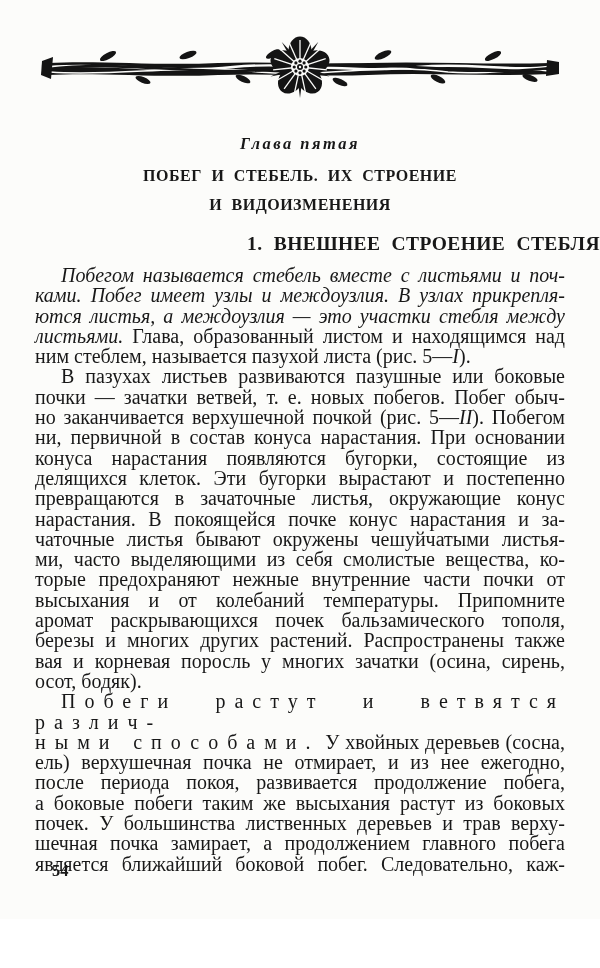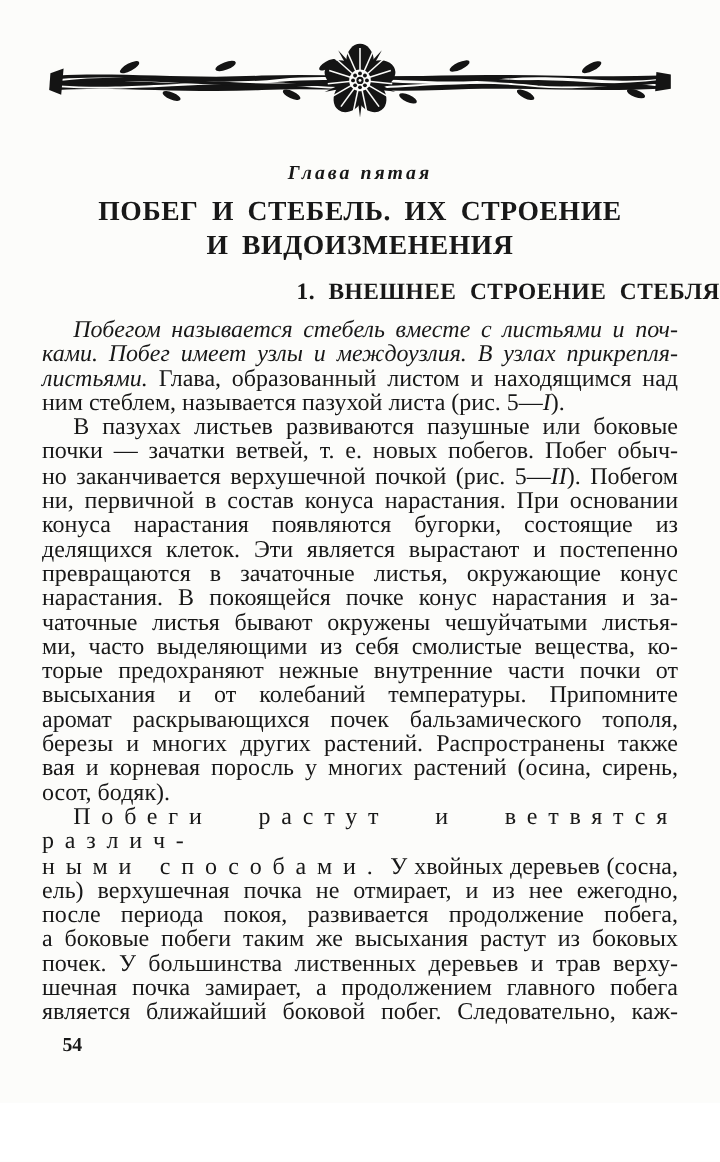--- a/index.html
+++ b/index.html
@@ -23,21 +23,21 @@
     font-weight: bold;
     font-style: italic;
     font-size: 16.5px;
     line-height: 20px;
     letter-spacing: 2.5px;
   }
   .title {
     margin-top: 7px;
     text-align: center;
     font-weight: bold;
-    font-size: 23px;
+    font-size: 16px;
     line-height: 29px;
     letter-spacing: 0.5px;
     word-spacing: 5px;
   }
   .section {
     margin-top: 13px;
     text-align: right;
     font-weight: bold;
     font-size: 19.5px;
     line-height: 24px;
@@ -155,37 +155,38 @@
   <div class="title">
     <div>ПОБЕГ И СТЕБЕЛЬ. ИХ СТРОЕНИЕ</div>
     <div>И ВИДОИЗМЕНЕНИЯ</div>
   </div>
 
   <div class="section">1. ВНЕШНЕЕ СТРОЕНИЕ СТЕБЛЯ</div>
 
   <div class="bodytext">
       <div class="line first"><span class="seg i">Побегом называется стебель вместе с листьями и поч-</span></div>
       <div class="line"><span class="seg i">ками. Побег имеет узлы и междоузлия. В узлах прикрепля-</span></div>
+      <div class="line"><span class="seg i">ются листья, а междоузлия — это участки стебля между</span></div>
       <div class="line"><span class="seg i">листьями.</span><span class="seg r"> Глава, образованный листом и находящимся над</span></div>
       <div class="line noj"><span class="seg r">ним стеблем, называется пазухой листа (рис. 5—</span><span class="seg i">I</span><span class="seg r">).</span></div>
       <div class="line first"><span class="seg r">В пазухах листьев развиваются пазушные или боковые</span></div>
       <div class="line"><span class="seg r">почки — зачатки ветвей, т. е. новых побегов. Побег обыч-</span></div>
       <div class="line"><span class="seg r">но заканчивается верхушечной почкой (рис. 5—</span><span class="seg i">II</span><span class="seg r">). Побегом</span></div>
       <div class="line"><span class="seg r">ни, первичной в состав конуса нарастания. При основании</span></div>
       <div class="line"><span class="seg r">конуса нарастания появляются бугорки, состоящие из</span></div>
-      <div class="line"><span class="seg r">делящихся клеток. Эти является вырастают и постепенно</span></div>
+      <div class="line"><span class="seg r">делящихся клеток. Эти бугорки вырастают и постепенно</span></div>
       <div class="line"><span class="seg r">превращаются в зачаточные листья, окружающие конус</span></div>
       <div class="line"><span class="seg r">нарастания. В покоящейся почке конус нарастания и за-</span></div>
       <div class="line"><span class="seg r">чаточные листья бывают окружены чешуйчатыми листья-</span></div>
       <div class="line"><span class="seg r">ми, часто выделяющими из себя смолистые вещества, ко-</span></div>
       <div class="line"><span class="seg r">торые предохраняют нежные внутренние части почки от</span></div>
       <div class="line"><span class="seg r">высыхания и от колебаний температуры. Припомните</span></div>
       <div class="line"><span class="seg r">аромат раскрывающихся почек бальзамического тополя,</span></div>
       <div class="line"><span class="seg r">березы и многих других растений. Распространены также</span></div>
-      <div class="line"><span class="seg r">вая и корневая поросль у многих растений (осина, сирень,</span></div>
+      <div class="line"><span class="seg r">вая и корневая поросль у многих зачатки (осина, сирень,</span></div>
       <div class="line noj"><span class="seg r">осот, бодяк).</span></div>
       <div class="line first"><span class="seg sp">Побеги растут и ветвятся различ-</span></div>
       <div class="line"><span class="seg sp">ными способами.</span><span class="seg r"> У хвойных деревьев (сосна,</span></div>
       <div class="line"><span class="seg r">ель) верхушечная почка не отмирает, и из нее ежегодно,</span></div>
       <div class="line"><span class="seg r">после периода покоя, развивается продолжение побега,</span></div>
       <div class="line"><span class="seg r">а боковые побеги таким же высыхания растут из боковых</span></div>
       <div class="line"><span class="seg r">почек. У большинства лиственных деревьев и трав верху-</span></div>
       <div class="line"><span class="seg r">шечная почка замирает, а продолжением главного побега</span></div>
       <div class="line"><span class="seg r">является ближайший боковой побег. Следовательно, каж-</span></div>
     </div>

